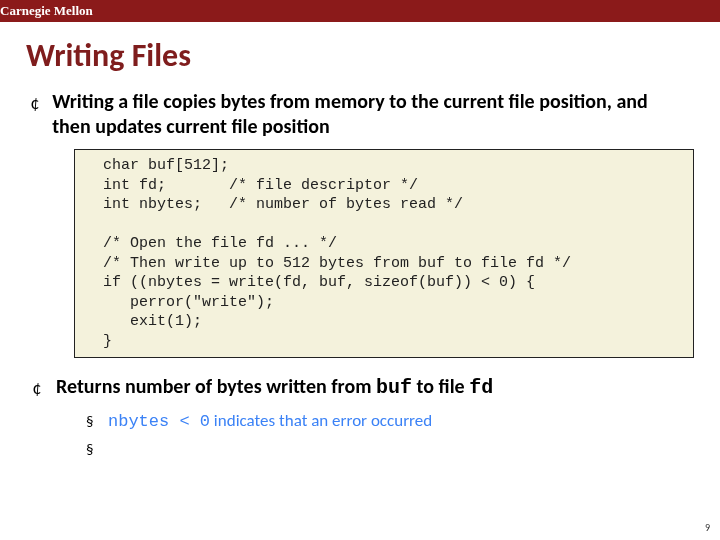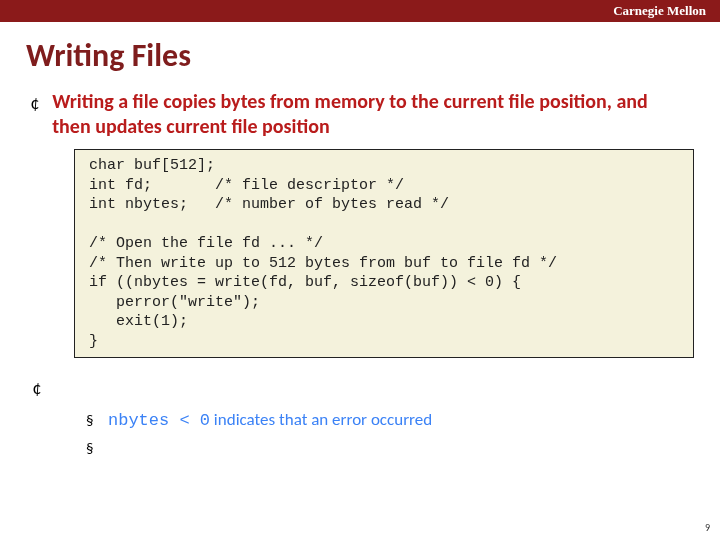--- a/index.html
+++ b/index.html
@@ -8,21 +8,21 @@
     height: 540px;
     background: #fff;
     font-family: Calibri, Arial, sans-serif;
     position: relative;
     overflow: hidden;
   }
   .header-bar {
     width: 100%;
     height: 22px;
     background: #8b1a1a;
-    text-align: right;
+    text-align: left;
     padding-right: 14px;
   }
   .header-text {
     color: #fff;
     font-weight: bold;
     font-size: 13px;
     line-height: 22px;
     font-family: Georgia, serif;
   }
   .title {
@@ -40,32 +40,32 @@
   .bullet1 .mark {
     font-size: 18px;
     margin-right: 12px;
     margin-top: 3px;
     width: 14px;
     text-align: center;
   }
   .bullet1 .text {
     font-size: 20px;
     font-weight: bold;
-    color: #b91c1c;
+    color: #000000;
     line-height: 1.25;
   }
   .bullet1 .text .mono {
     font-family: "Courier New", monospace;
     font-weight: bold;
   }
   .codebox {
     margin: 6px 0 16px 44px;
     border: 1.5px solid #222;
     background: #f4f2dc;
-    padding: 6px 10px 6px 14px;
+    padding: 6px 10px 6px 28px;
     font-family: "Courier New", monospace;
     font-size: 15px;
     color: #222;
     line-height: 1.3;
     white-space: pre;
     width: 620px;
   }
   .sub-bullets { margin: 4px 0 0 56px; }
   .bullet2 {
     display: flex;
@@ -116,20 +116,21 @@
 
 /* Open the file fd ... */
 /* Then write up to 512 bytes from buf to file fd */
 if ((nbytes = write(fd, buf, sizeof(buf)) &lt; 0) {
    perror("write");
    exit(1);
 }</div>
 
   <div class="bullet1">
     <div class="mark">¢</div>
+    <div class="text"><span>Returns number of bytes written from </span><span class="mono">buf</span><span> to file </span><span class="mono">fd</span></div>
   </div>
 
   <div class="sub-bullets">
     <div class="bullet2">
       <div class="mark">§</div>
       <div class="text"><span class="mono">nbytes &lt; 0</span><span> indicates that an error occurred</span></div>
     </div>
     <div class="bullet2">
       <div class="mark">§</div>
     </div>

